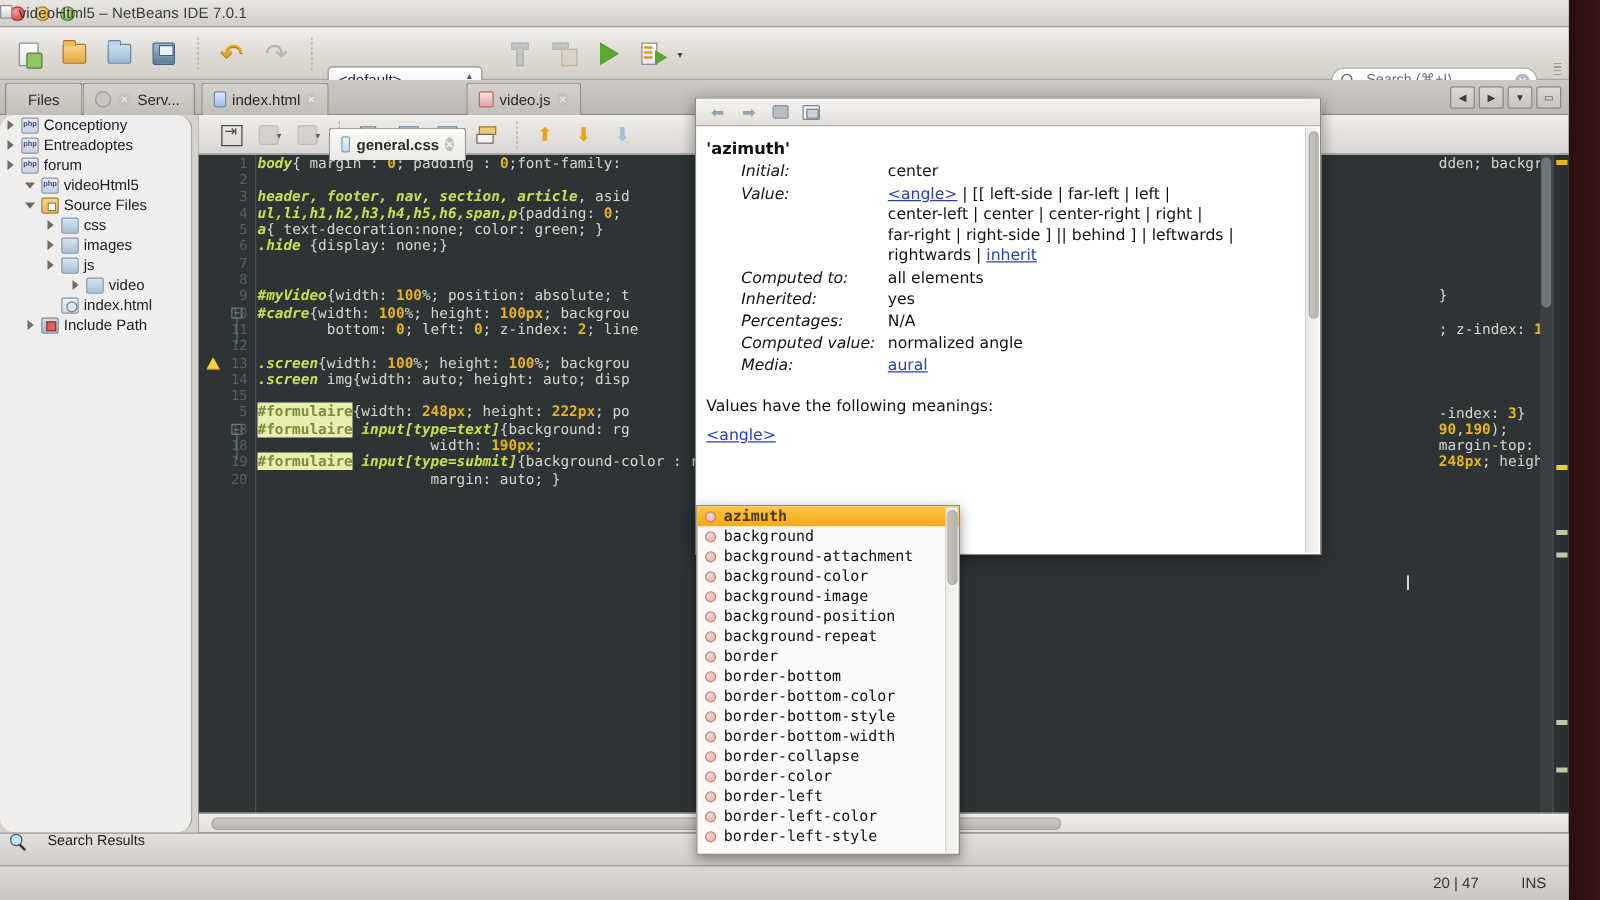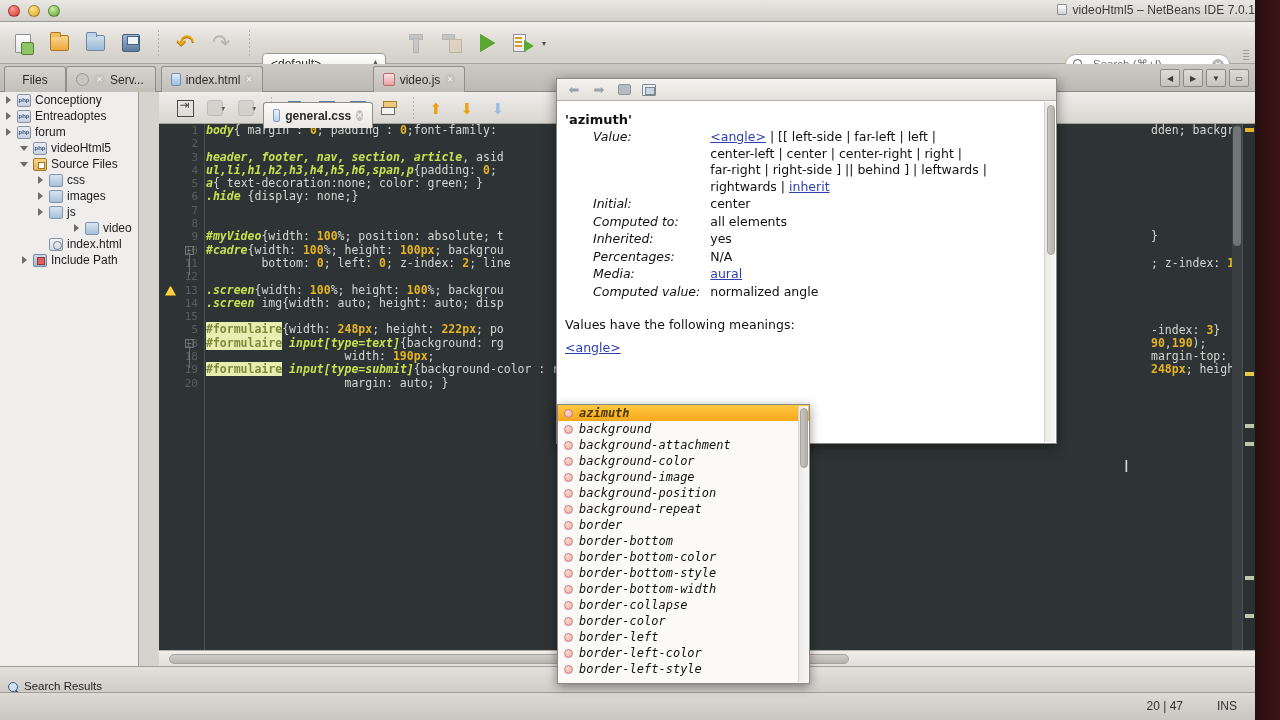--- a/index.html
+++ b/index.html
@@ -18,21 +18,21 @@
     position: absolute; left: 0; top: 0; width: 1255px; height: 720px;
     background: #d6d2cc; overflow: hidden;
   }
   
   #titlebar {
     position: absolute; left: 0; top: 0; width: 1255px; height: 22px;
     background: linear-gradient(180deg,#e9e7e3 0%, #d2cfc9 100%);
     border-bottom: 1px solid #9a9894;
   }
   #titlebar .title {
-    position: absolute; left: 0; right: 0; top: 3px; text-align: right;
+    position: absolute; left: 0; right: 0; top: 3px; text-align: left;
     font-size: 12px; color: #3a3a3a; letter-spacing: .1px;
   }
   #titlebar .title .doc-ico {
     display: inline-block; width: 10px; height: 11px; vertical-align: -1px;
     background: linear-gradient(180deg,#fff,#cfd2d6);
     border: 1px solid #8e9296; margin-right: 5px; border-radius: 1px;
   }
   .traffic { position: absolute; top: 5px; display: flex; gap: 8px; left: 8px; }
   .tl { width: 12px; height: 12px; border-radius: 50%; border: 1px solid rgba(0,0,0,.32); }
   .tl.red { background: radial-gradient(circle at 35% 30%, #ff9a92, #d0342c); }
@@ -150,23 +150,23 @@
   .winbtns { position: absolute; right: 6px; top: 5px; display: flex; gap: 3px; }
   .winbtn {
     width: 20px; height: 18px; border: 1px solid #8d8a86; border-radius: 2px;
     background: linear-gradient(180deg,#dedbd6,#c6c3be);
     display: flex; align-items: center; justify-content: center;
     font-size: 8px; color: #3c3c3c;
   }
 
   
   #filepanel {
-    position: absolute; left: 0; top: 92px; width: 139px; height: 574px;
+    position: absolute; left: 0; top: 92px; width: 154px; height: 574px;
     background: #f0eeec; border-right: 1px solid #9d9a96;
-    overflow: hidden; font-size: 12px; color: #1d1d1d;
+    overflow: hidden; font-size: 12px; color: #1d1d1d; border-radius: 12px;
   }
   .tree-row {
     height: 16px; display: flex; align-items: center; gap: 4px;
     white-space: nowrap; padding-right: 4px;
   }
   .tw { width: 9px; height: 9px; display: inline-block; position: relative; flex: 0 0 9px; }
   .tw.closed:after {
     content:''; position:absolute; left:2px; top:0px;
     border-left: 5px solid #6e6b67; border-top: 4px solid transparent; border-bottom: 4px solid transparent;
   }
@@ -274,21 +274,21 @@
   #hscroll .thumb {
     position: absolute; top: 3px; height: 10px; border-radius: 5px;
     background: linear-gradient(180deg,#cfccc7,#b8b5b0); border: 1px solid #a5a29d;
   }
 
   
   #searchresults-bar {
     position: absolute; left: 0; bottom: 28px; width: 1255px; height: 26px;
     background: linear-gradient(180deg,#e4e1dd,#cfccc7);
     border-top: 1px solid #a09d99;
-    display: flex; align-items: flex-end; gap: 6px; padding-left: 8px;
+    display: flex; align-items: flex-start; gap: 20px; padding-left: 8px;
     font-size: 11.5px; color: #222;
   }
   #searchresults-bar .mag2 {
     width: 10px; height: 10px; border: 1.5px solid #3b5a86; border-radius: 50%; position: relative;
     background: #cfe1f5;
   }
   #searchresults-bar .mag2:after { content:''; position:absolute; right:-4px; bottom:-3px; width:6px; height:2px; background:#333; transform: rotate(45deg); }
   #statusbar {
     position: absolute; left: 0; bottom: 0; width: 1255px; height: 28px;
     background: linear-gradient(180deg,#ddd9d4,#c9c5c0);
@@ -334,25 +334,24 @@
     background: linear-gradient(90deg,#eceae7,#f6f5f3);
     border-left: 1px solid #d3d0cc;
   }
   #docwin-vscroll .thumb {
     position: absolute; left: 2px; top: 3px; width: 8px; height: 150px;
     background: linear-gradient(90deg,#c9c6c1,#b4b1ac); border-radius: 4px; border: 1px solid #a5a29d;
   }
 
   
   #acpopup {
-    position: absolute; left: 557px; top: 404px; width: 253px; height: 280px;
+    position: absolute; left: 557px; top: 404px; width: 211px; height: 280px;
     background: #fbfaf8; border: 1px solid #8d8a86;
     box-shadow: 0 3px 10px rgba(0,0,0,.42);
     overflow: hidden;
-    font-style: italic;
   }
   .ac-item {
     height: 16px; display: flex; align-items: center; gap: 6px;
     padding-left: 6px; font-family: "DejaVu Sans Mono", monospace; font-size: 12px; color: #111;
   }
   .ac-item.sel {
     background: linear-gradient(180deg,#ffc742,#f7a81b);
     color: #4a3a05; font-weight: bold;
   }
   .ac-dot {
@@ -529,21 +528,21 @@
         <div class="tree-row" style="padding-left: 36px;">
           <span class="tw closed"></span>
           <span class="ti folder"></span>
           <span>images</span>
         </div>
         <div class="tree-row" style="padding-left: 36px;">
           <span class="tw closed"></span>
           <span class="ti folder"></span>
           <span>js</span>
         </div>
-        <div class="tree-row" style="padding-left: 56px; margin-left: 16px;">
+        <div class="tree-row" style="padding-left: 56px;">
           <span class="tw closed"></span>
           <span class="ti folder"></span>
           <span>video</span>
         </div>
         <div class="tree-row" style="padding-left: 36px;">
           <span class="tw "></span>
           <span class="ti htmlf"></span>
           <span>index.html</span>
         </div>
         <div class="tree-row" style="padding-left: 20px;">
@@ -673,48 +672,48 @@
           </div>
       <div class="dbtn">
             <span class="win-ico"></span>
           </div>
     </div>
     <div id="docwin-body">
       <div class="propname">'azimuth'</div>
       <table>
         <tbody>
               <tr>
+          <td class="lbl">Initial:</td>
+          <td>center</td>
+        </tr>
+        <tr>
           <td class="lbl">Value:</td>
           <td>
             <span class="lnk">&lt;angle&gt;</span><span> | [[ left-side | far-left | left |<br>center-left | center | center-right | right |<br>far-right | right-side ] || behind ] | leftwards |<br>rightwards | </span><span class="lnk">inherit</span>
           </td>
-        </tr>
-        <tr>
-          <td class="lbl">Initial:</td>
-          <td>center</td>
         </tr>
         <tr>
           <td class="lbl">Computed to:</td>
           <td>all elements</td>
         </tr>
         <tr>
           <td class="lbl">Inherited:</td>
           <td>yes</td>
         </tr>
         <tr>
           <td class="lbl">Percentages:</td>
           <td>N/A</td>
         </tr>
         <tr>
+          <td class="lbl">Computed value:</td>
+          <td>normalized angle</td>
+        </tr>
+        <tr>
           <td class="lbl">Media:</td>
           <td><span class="lnk">aural</span></td>
-        </tr>
-        <tr>
-          <td class="lbl">Computed value:</td>
-          <td>normalized angle</td>
         </tr>
       </tbody>
           </table>
       <div class="para">Values have the following meanings:</div>
       <div class="angle-lnk">&lt;angle&gt;</div>
     </div>
     <div id="docwin-vscroll">
           <div class="thumb"></div>
         </div>
   </div>

